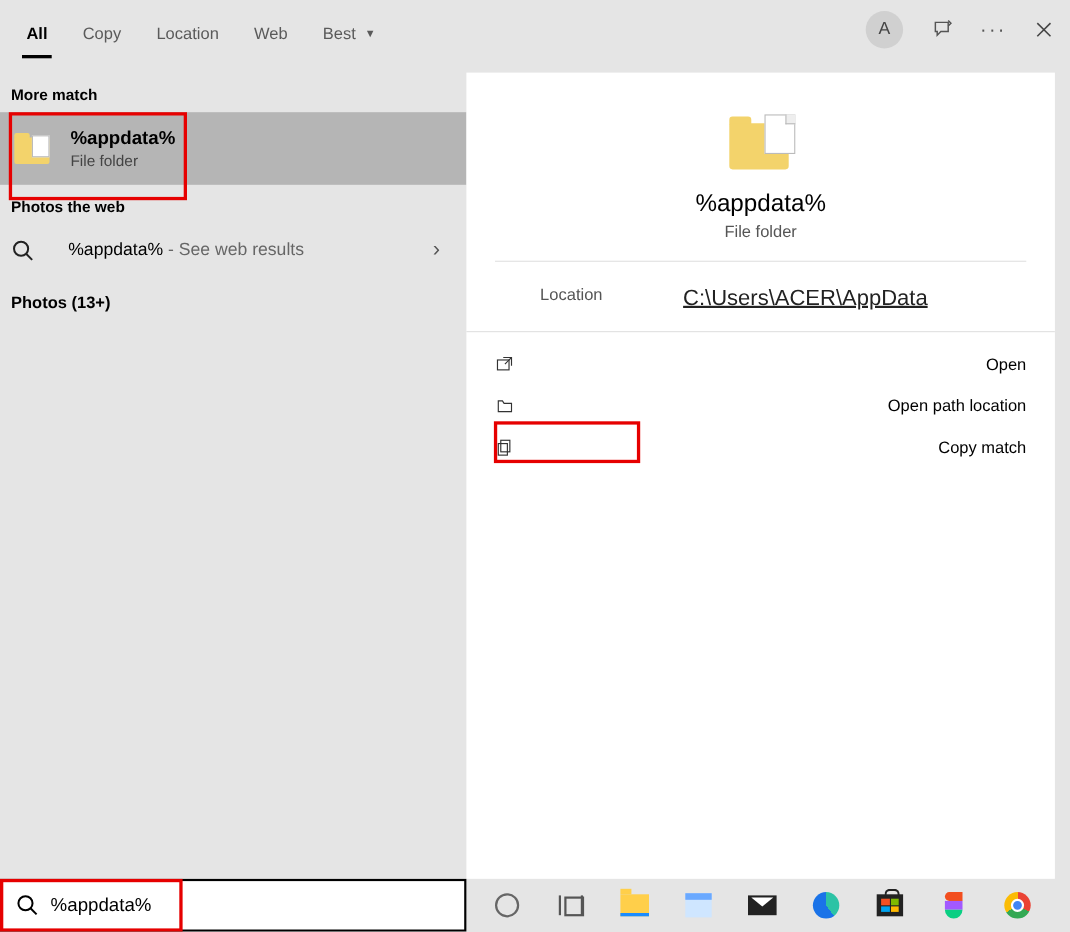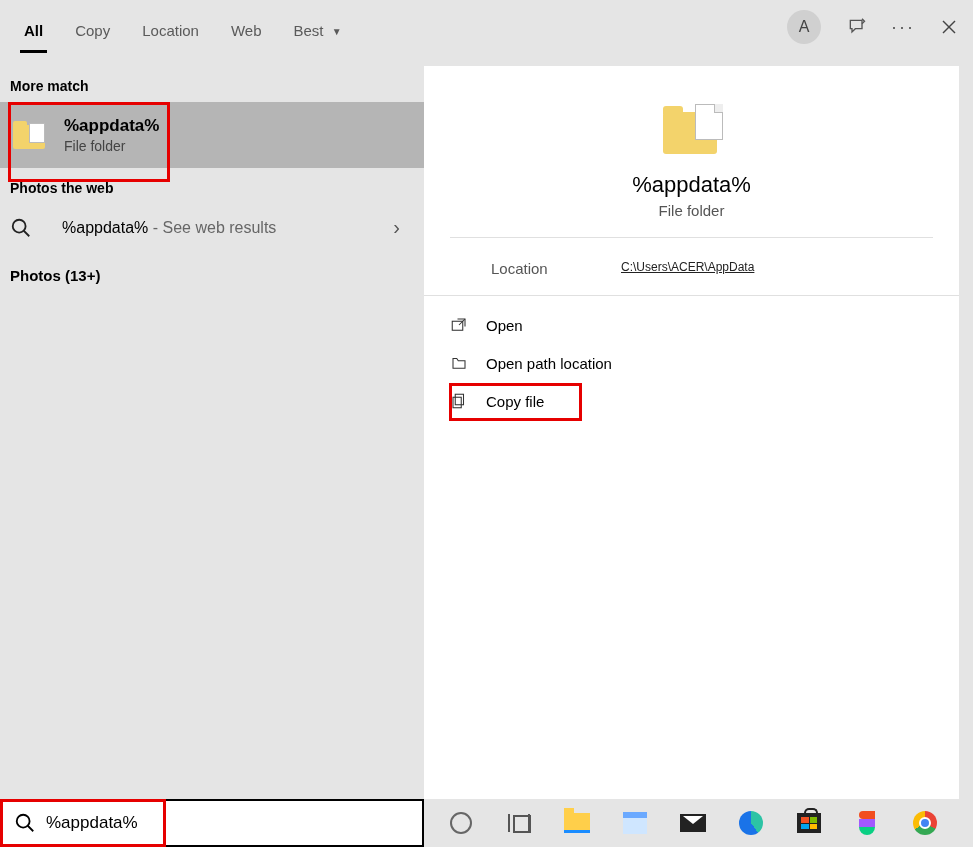--- a/index.html
+++ b/index.html
@@ -47,24 +47,24 @@
   .big-folder { width: 70px; height: 60px; position:relative; }
   .big-folder .bf-back { position:absolute; width: 54px; height: 42px; left:6px; top:16px; background:#f3d36b; border-radius:3px; }
   .big-folder .bf-tab  { position:absolute; width: 20px; height: 8px; left:6px; top:10px; background:#f3d36b; border-radius:3px 3px 0 0; }
   .big-folder .bf-paper{ position:absolute; width: 28px; height: 36px; right:4px; top:8px; background:#fff; border:1px solid #bbb; }
   .big-folder .bf-paper::before { content:""; position:absolute; right:-1px; top:-1px; width:8px; height:8px; background:#eee; border-left:1px solid #bbb; border-bottom:1px solid #bbb; }
   .detail-title { font-size: 22px; margin-top: 16px; }
   .detail-sub { font-size: 15px; color:#555; margin-top: 4px; }
 
   .detail-row { display:flex; padding: 22px 26px 18px; border-bottom: 1px solid #e0e0e0; }
   .detail-row .lab { width: 130px; color:#555; font-size:15px;margin-left:41px; }
-  .detail-row .val { font-size:12px; text-decoration: underline; color:#222; }
+  .detail-row .val { font-size:20px; text-decoration: underline; color:#222; }
 
   .actions { padding: 10px 26px; }
-  .action-item { display:flex; align-items:center; gap: 18px; padding: 10px 0; font-size:15px; cursor:pointer; }
+  .action-item { display:flex; align-items:center; gap: 18px; padding: 10px 0; font-size:15px; cursor:pointer;justify-content:space-between; }
   .action-item svg { width: 18px; height: 18px; stroke:#333; fill:none; stroke-width:1.4; }
   .red-box-2 { position:absolute; left: 449px; top: 383px; width: 133px; height: 38px; border: 3px solid #e60000; pointer-events:none; }
 
   
   .taskbar { position:absolute; left:0; right:0; bottom:0; height: 48px; background:#e5e5e5; display:flex; align-items:center; }
   .searchbox { width: 424px; height: 48px; border:2px solid #000; background:#fff; display:flex; align-items:center; gap:10px; padding: 0 12px; }
   .searchbox input { border:none; outline:none; font-size:17px; flex:1; background:transparent; }
   .red-box-3 { position:absolute; left: 0; bottom:0; width: 166px; height: 48px; border: 3px solid #e60000; pointer-events:none; }
 
   .tray { flex:1; display:flex; align-items:center; justify-content:flex-start; gap: 28px; padding-left: 22px; }
@@ -187,21 +187,21 @@
         <svg viewBox="0 0 24 24">
             <path d="M4 6h5l2 3h9v10H4z"></path>
           </svg>
         <span>Open path location</span>
       </div>
       <div class="action-item">
         <svg viewBox="0 0 24 24">
             <rect x="7" y="3" width="11" height="14"></rect>
             <rect x="4" y="7" width="11" height="14"></rect>
           </svg>
-        <span>Copy file</span>
+        <span>Copy match</span>
       </div>
     </div>
   </div>
 </div>
 
 <div class="red-box-1"></div>
 <div class="red-box-2"></div>
 
 <div class="taskbar">
   <div class="searchbox">

